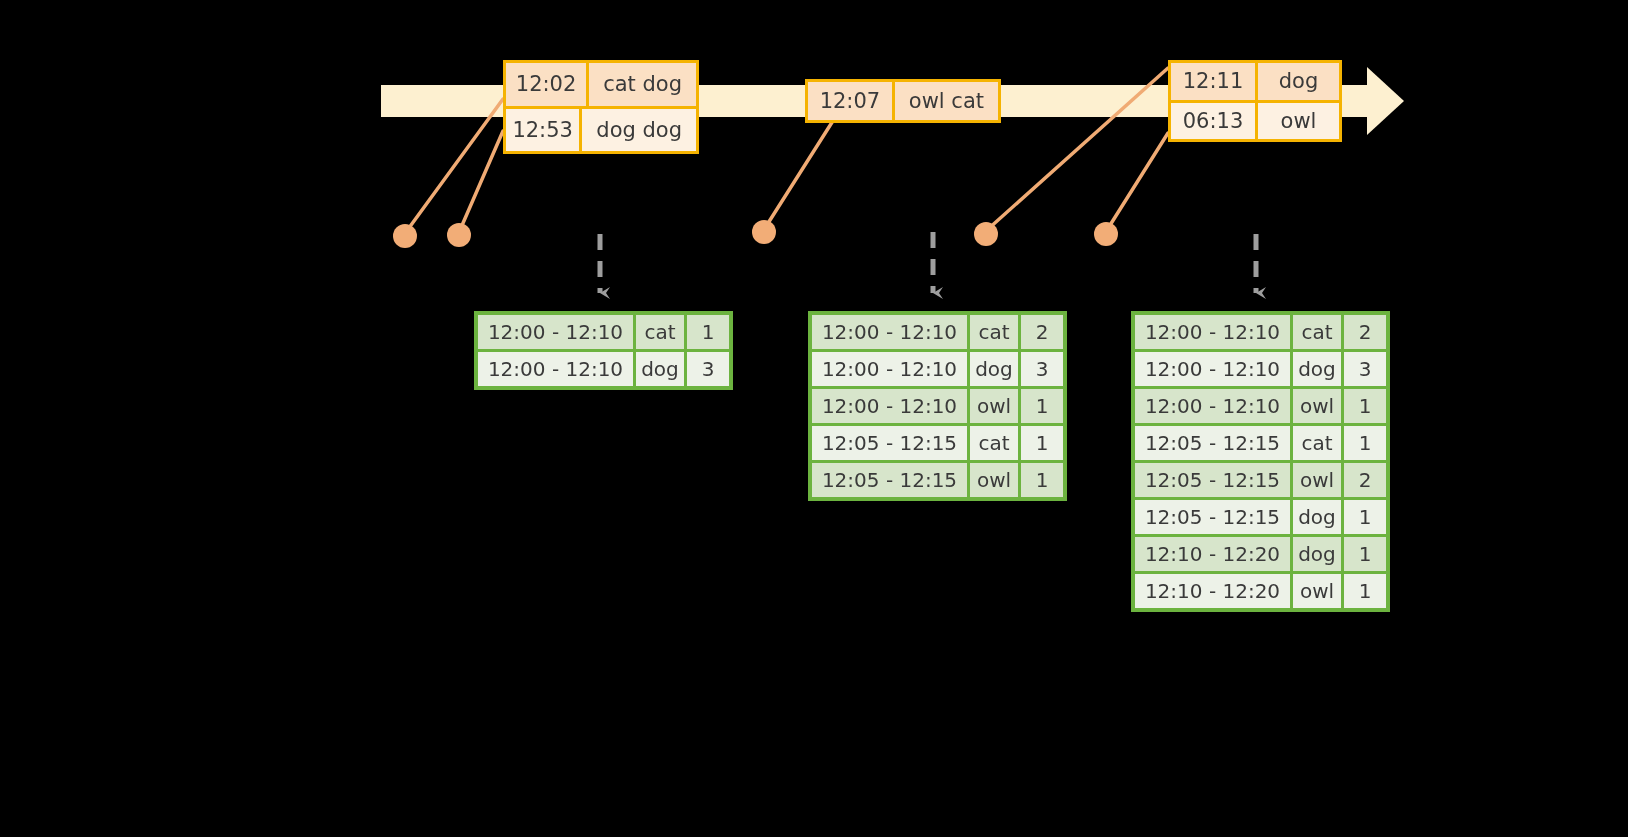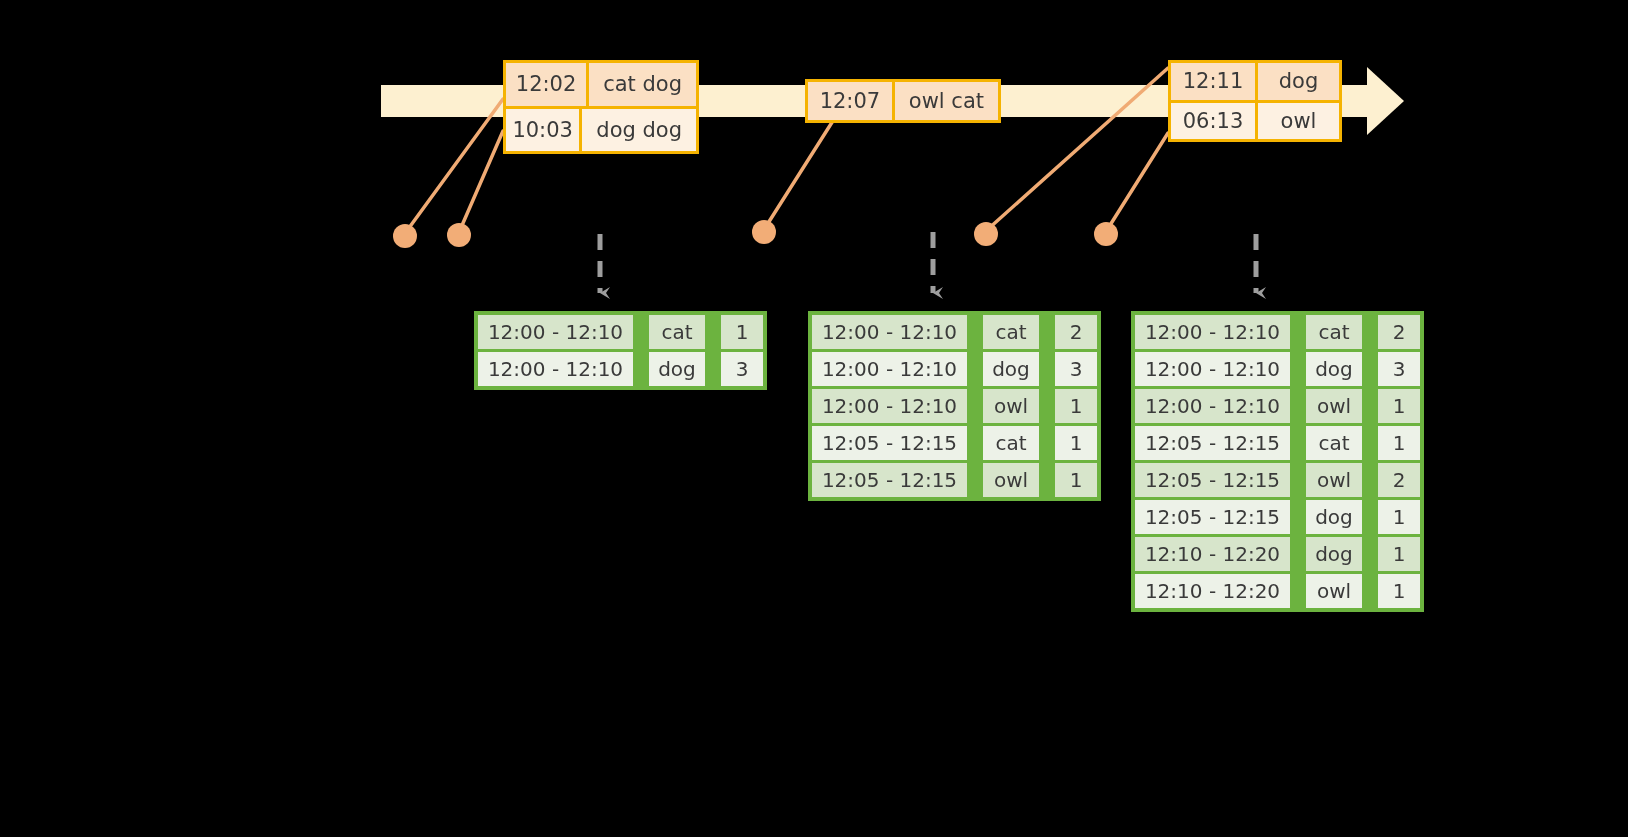--- a/index.html
+++ b/index.html
@@ -17,26 +17,26 @@
                      color:#3a3a3a;font-size:21px;white-space:nowrap;}
   .ev-time{width:84px;border-right:3px solid #f5b301;}
   .ev-words{flex:1;padding:0 14px;}
   .shade-a .ev-time,.shade-a .ev-words{background:#fbe0c4;}
   .shade-b .ev-time,.shade-b .ev-words{background:#fdf1e2;}
 
   
   .result-table{position:absolute;border:4px solid #6cb33f;box-sizing:border-box;
                 background:#6cb33f;display:flex;flex-direction:column;
                 gap:3px;padding:0;}
-  .rt-row{display:flex;gap:16px;height:34px;}
+  .rt-row{display:flex;gap:3px;height:34px;}
   .rt-row + .rt-row{margin-top:0;}
   .rt-cell{display:flex;align-items:center;justify-content:center;
            color:#3a3a3a;font-size:20px;white-space:nowrap;}
   .rt-window{width:155px;}
-  .rt-key{width:56px;}
+  .rt-key{width:48px;}
   .rt-count{width:42px;}
   .row-dark .rt-cell{background:#d7e5cb;}
   .row-light .rt-cell{background:#edf2e8;}
 </style>
 </head>
 <body>
 
 <div id="stage">
 
   <svg id="svg-layer" viewBox="0 0 1628 837">
@@ -73,21 +73,21 @@
       <line x1="1256" y1="234" x2="1256" y2="293" marker-end="url(#dash-arrow)"></line>
     </g>
   </svg>
 
   <div class="event-box" style="left:503px;top:60px;width:196px;height:94px;">
     <div class="event-row shade-a">
       <div class="ev-time">12:02</div>
       <div class="ev-words">cat dog</div>
     </div>
     <div class="event-row shade-b">
-      <div class="ev-time">10:03</div>
+      <div class="ev-time">12:53</div>
       <div class="ev-words">dog dog</div>
     </div>
   </div>
 
   <div class="event-box" style="left:805px;top:79px;width:196px;height:44px;">
     <div class="event-row shade-a">
       <div class="ev-time">12:07</div>
       <div class="ev-words">owl cat</div>
     </div>
   </div>

